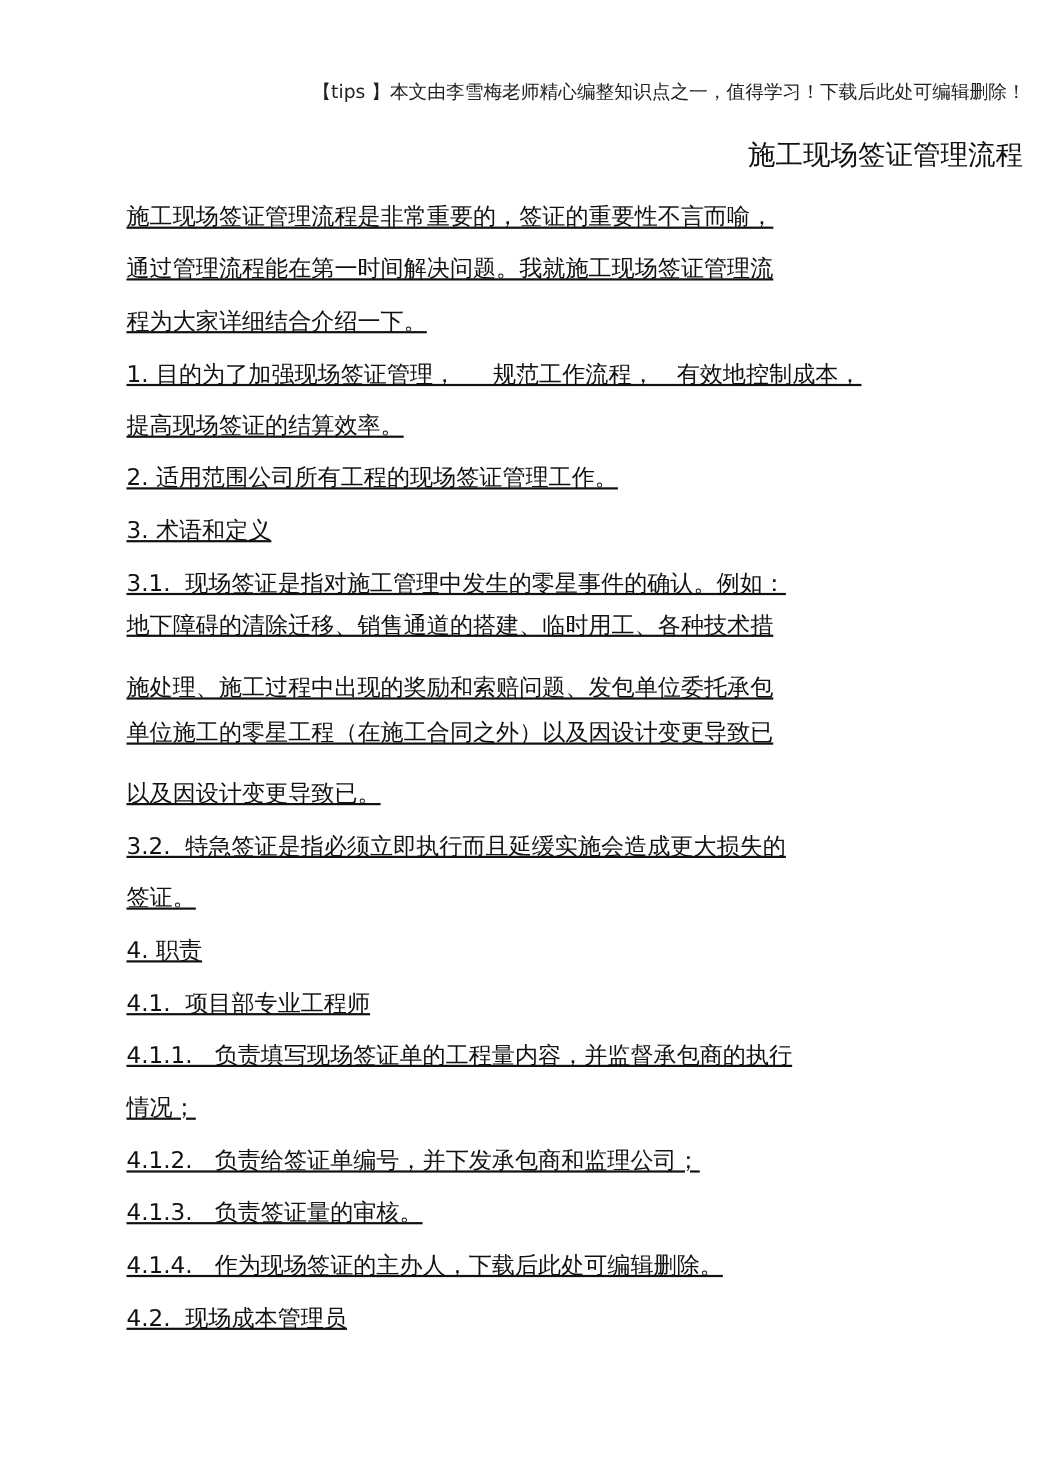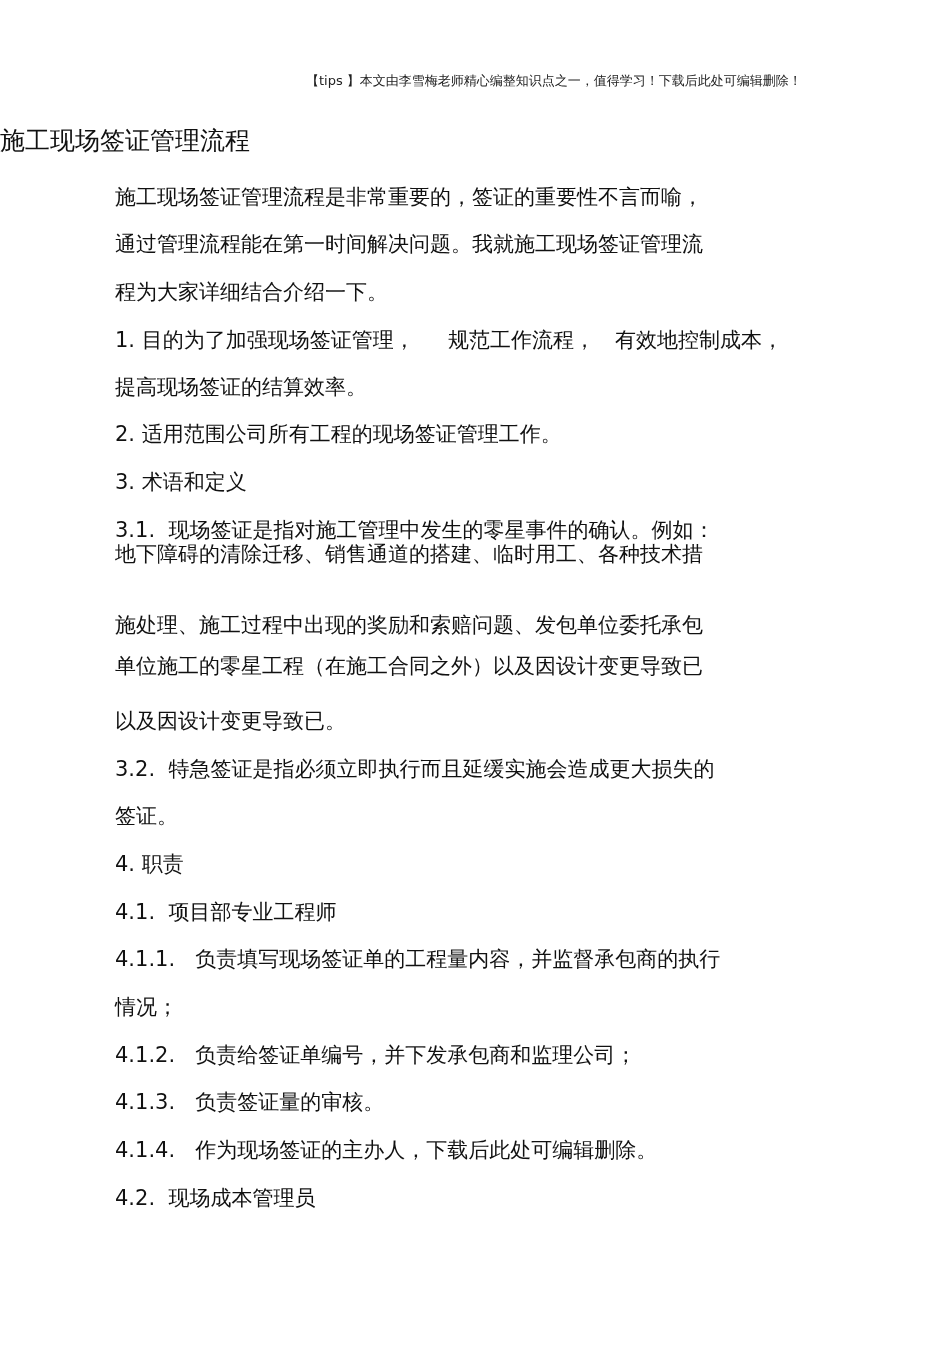--- a/index.html
+++ b/index.html
@@ -1,38 +1,38 @@
 <!DOCTYPE html>
 <html><head>
 <meta charset="utf-8">
 <style>
   html, body { margin:0; padding:0; background:#ffffff; }
   body { width:950px; height:1345px; position:relative; overflow:hidden;
          font-family:"DejaVu Sans","Liberation Sans",sans-serif; color:#111; }
-  .tips { position:absolute; top:72px; left:306px; font-size:13px; color:#222; white-space:nowrap;text-align:right; }
-  .title { position:absolute; top:124px; left:0; width:930px; text-align:left;
+  .tips { position:absolute; top:72px; left:284px; font-size:17px; color:#222; white-space:nowrap;text-align:right; }
+  .title { position:absolute; top:124px; left:0; width:930px; text-align:right;
            font-size:25px; font-family:"DejaVu Serif","Liberation Serif",serif; color:#111; }
-  .line { position:absolute; left:115px; font-size:21px; white-space:pre; color:#111; letter-spacing:0px; }
+  .line { position:absolute; left:115px; font-size:21px; white-space:pre; color:#111; letter-spacing:0px;text-decoration:underline; }
 </style>
 </head>
 <body>
 
 <div class="tips">【tips 】本文由李雪梅老师精心编整知识点之一，值得学习！下载后此处可编辑删除！</div>
 <div class="title">施工现场签证管理流程</div>
 
 <div>
   <div class="line" style="top:183px">施工现场签证管理流程是非常重要的，签证的重要性不言而喻，</div>
   <div class="line" style="top:230px">通过管理流程能在第一时间解决问题。我就施工现场签证管理流</div>
   <div class="line" style="top:278px">程为大家详细结合介绍一下。</div>
   <div class="line" style="top:326px">1. 目的为了加强现场签证管理，     规范工作流程，   有效地控制成本，</div>
   <div class="line" style="top:373px">提高现场签证的结算效率。</div>
   <div class="line" style="top:420px">2. 适用范围公司所有工程的现场签证管理工作。</div>
   <div class="line" style="top:468px">3. 术语和定义</div>
   <div class="line" style="top:516px">3.1.  现场签证是指对施工管理中发生的零星事件的确认。例如：</div>
-  <div class="line" style="top:540px">地下障碍的清除迁移、销售通道的搭建、临时用工、各种技术措</div>
+  <div class="line" style="top:554px">地下障碍的清除迁移、销售通道的搭建、临时用工、各种技术措</div>
   <div class="line" style="top:611px">施处理、施工过程中出现的奖励和索赔问题、发包单位委托承包</div>
   <div class="line" style="top:652px">单位施工的零星工程（在施工合同之外）以及因设计变更导致已</div>
   <div class="line" style="top:707px">以及因设计变更导致已。</div>
   <div class="line" style="top:755px">3.2.  特急签证是指必须立即执行而且延缓实施会造成更大损失的</div>
   <div class="line" style="top:802px">签证。</div>
   <div class="line" style="top:850px">4. 职责</div>
   <div class="line" style="top:898px">4.1.  项目部专业工程师</div>
   <div class="line" style="top:945px">4.1.1.   负责填写现场签证单的工程量内容，并监督承包商的执行</div>
   <div class="line" style="top:993px">情况；</div>
   <div class="line" style="top:1041px">4.1.2.   负责给签证单编号，并下发承包商和监理公司；</div>

